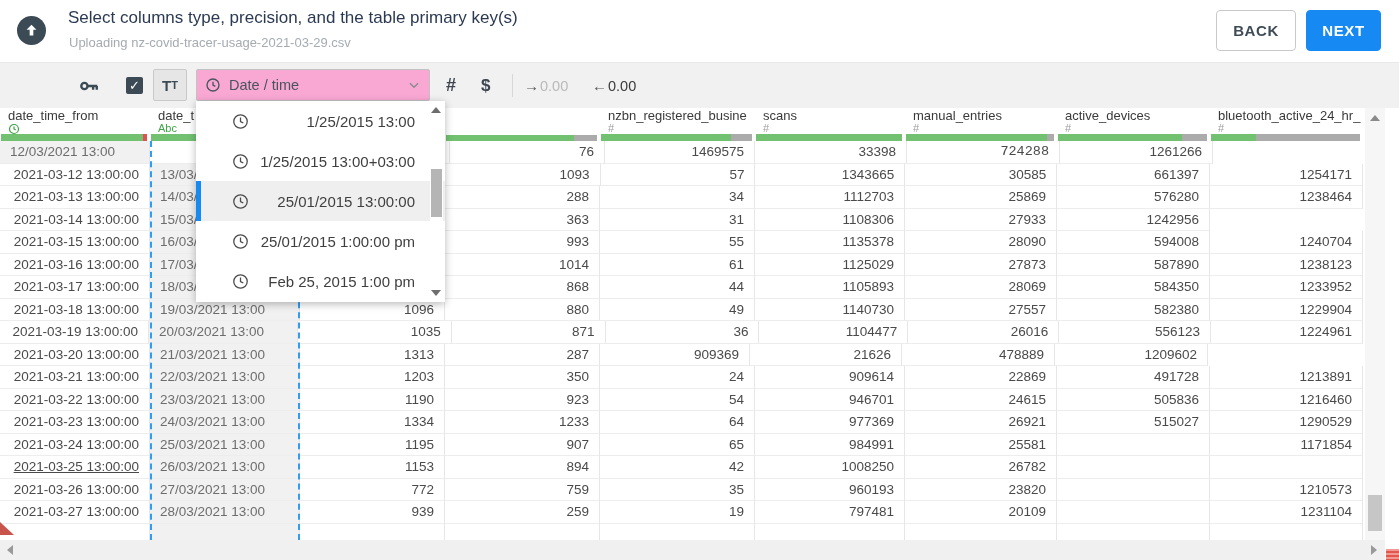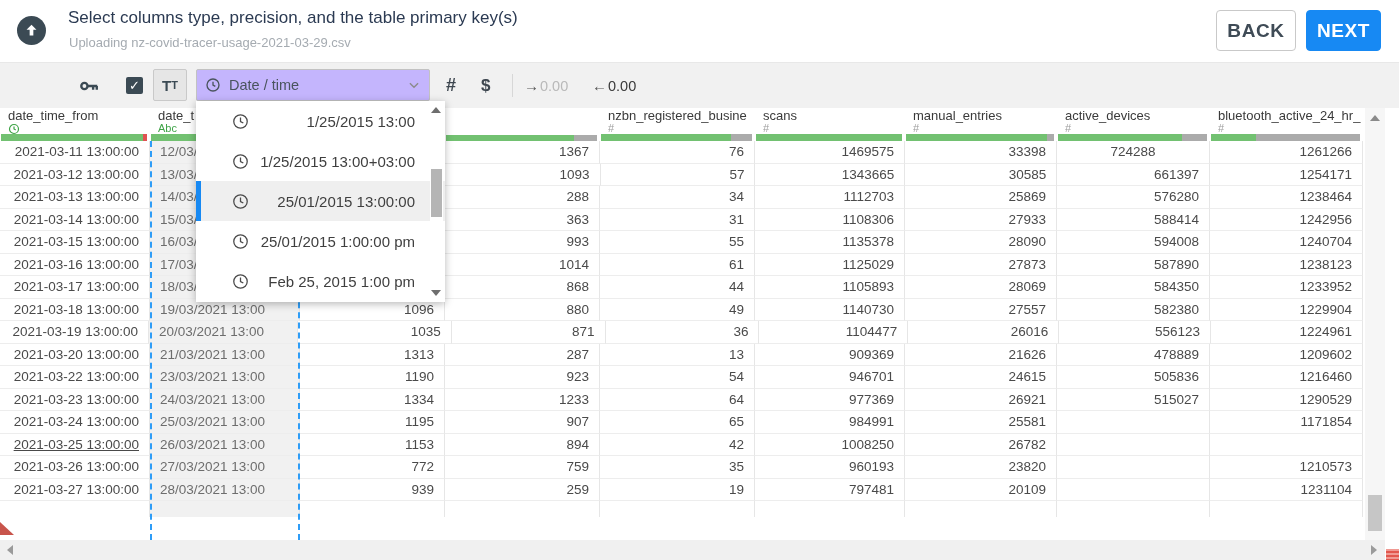--- a/index.html
+++ b/index.html
@@ -5,38 +5,38 @@
   html,body{margin:0;padding:0;background:#fff;}
   .page{position:relative;width:1399px;height:560px;background:#fff;overflow:hidden;
         font-family:"Liberation Sans",sans-serif;}
 
   
   .app-header{position:absolute;top:0;left:0;right:0;height:62px;background:#fff;z-index:20;}
   .upload-badge{position:absolute;left:17px;top:16px;width:29px;height:29px;border-radius:50%;
         background:#3b4a54;display:flex;align-items:center;justify-content:center;}
   .page-title{position:absolute;left:68px;top:8px;font-size:17px;color:#2b3a52;white-space:nowrap;}
   .page-subtitle{position:absolute;left:69px;top:35px;font-size:13px;color:#a5abb1;white-space:nowrap;}
-  .btn{position:absolute;top:10px;height:41px;border-radius:4px;font-size:19px;font-weight:bold;
+  .btn{position:absolute;top:10px;height:41px;border-radius:4px;font-size:15px;font-weight:bold;
         letter-spacing:.6px;display:flex;align-items:center;justify-content:center;cursor:pointer;
         box-sizing:border-box;}
   .btn-back{right:103px;width:80px;background:#fff;border:1px solid #c9c9c9;color:#3f4b56;}
   .btn-next{right:18px;width:75px;background:#1789f3;border:1px solid #1789f3;color:#fff;}
 
   
   .toolbar{position:absolute;top:62px;left:0;right:0;height:45px;background:#f1f1f1;
         border-top:1px solid #e8e8e8;z-index:20;}
   .tb-key{position:absolute;left:78px;top:12px;color:#3b4a54;}
   .tb-check{position:absolute;left:126px;top:14px;width:17px;height:17px;background:#3b4a54;
         border-radius:2px;color:#fff;font-size:13px;line-height:17px;text-align:center;}
   .tb-tt{position:absolute;left:153px;top:6px;width:34px;height:32px;background:#e6e6e6;
         border:1px solid #c9c9c9;border-radius:2px;box-sizing:border-box;display:flex;
         align-items:center;justify-content:center;color:#3b4a54;cursor:pointer;}
   .tb-tt .big{font-size:15px;font-weight:bold;}
   .tb-tt .small{font-size:11px;font-weight:bold;}
-  .type-select{position:absolute;left:196px;top:6px;width:234px;height:32px;background:#c4b5fd;
+  .type-select{position:absolute;left:196px;top:6px;width:234px;height:32px;background:#f9a8d4;
         border:1px solid #c2c2c2;border-radius:2px;box-sizing:border-box;display:flex;
         align-items:center;padding:0 8px;color:#4a545e;font-size:14.5px;cursor:pointer;}
   .type-select .lbl{margin-left:8px;flex:1;}
   .tb-icon{position:absolute;top:0;height:45px;display:flex;align-items:center;color:#3e4750;
         font-size:16px;font-weight:bold;cursor:pointer;}
   .tb-num{left:446px;font-size:18px;}
   .tb-cur{left:481px;font-size:17px;}
   .tb-divider{position:absolute;left:512px;top:11px;width:1px;height:23px;background:#d7d7d7;}
   .tb-dec{font-weight:normal;font-size:14.5px;}
   .tb-dec .arrow{font-size:15px;color:#555;margin-right:1px;}
@@ -222,28 +222,27 @@
         <div class="hlabel">bluetooth_active_24_hr_</div>
         <div class="htype gray">#</div>
         <div class="hbar">
           <span style="width: 30%; background: rgb(114, 193, 113);"></span>
           <span style="width: 70%; background: rgb(171, 171, 171);"></span>
         </div>
       </div>
     </div>
   <div class="tbody">
       <div class="trow">
-        <div class="tcell" style="width: 150px; text-align: right;">2021-03-11 13:00:00</div>
         <div class="tcell sel" style="width: 150px; text-align: left;">12/03/2021 13:00</div>
         <div class="tcell" style="width: 145px; text-align: right;"></div>
         <div class="tcell" style="width: 155px; text-align: right;">1367</div>
         <div class="tcell" style="width: 155px; text-align: right;">76</div>
         <div class="tcell" style="width: 150px; text-align: right;">1469575</div>
         <div class="tcell" style="width: 152px; text-align: right;">33398</div>
-        <div class="tcell" style="width: 153px; text-align: center;">724288</div>
+        <div class="tcell" style="width: 153px; text-align: right; font-family: Liberation Mono, monospace;">724288</div>
         <div class="tcell" style="width: 153px; text-align: right;">1261266</div>
       </div>
       <div class="trow">
         <div class="tcell" style="width: 150px; text-align: right;">2021-03-12 13:00:00</div>
         <div class="tcell sel" style="width: 150px; text-align: left;">13/03/2021 13:00</div>
         <div class="tcell" style="width: 145px; text-align: right;"></div>
         <div class="tcell" style="width: 156px; text-align: right;">1093</div>
         <div class="tcell" style="width: 155px; text-align: right;">57</div>
         <div class="tcell" style="width: 150px; text-align: right;">1343665</div>
         <div class="tcell" style="width: 152px; text-align: right;">30585</div>
@@ -262,21 +261,20 @@
         <div class="tcell" style="width: 153px; text-align: right;">1238464</div>
       </div>
       <div class="trow">
         <div class="tcell" style="width: 150px; text-align: right; padding-left: 12px;">2021-03-14 13:00:00</div>
         <div class="tcell sel" style="width: 150px; text-align: left;">15/03/2021 13:00</div>
         <div class="tcell" style="width: 145px; text-align: right;"></div>
         <div class="tcell" style="width: 155px; text-align: right;">363</div>
         <div class="tcell" style="width: 155px; text-align: right;">31</div>
         <div class="tcell" style="width: 150px; text-align: right;">1108306</div>
         <div class="tcell" style="width: 152px; text-align: right;">27933</div>
-        <div class="tcell" style="width: 153px; text-align: right;">588414</div>
         <div class="tcell" style="width: 153px; text-align: right;">1242956</div>
       </div>
       <div class="trow">
         <div class="tcell" style="width: 150px; text-align: right;">2021-03-15 13:00:00</div>
         <div class="tcell sel" style="width: 150px; text-align: left;">16/03/2021 13:00</div>
         <div class="tcell" style="width: 145px; text-align: right;"></div>
         <div class="tcell" style="width: 155px; text-align: right;">993</div>
         <div class="tcell" style="width: 155px; text-align: right;">55</div>
         <div class="tcell" style="width: 150px; text-align: right;">1135378</div>
         <div class="tcell" style="width: 152px; text-align: right;">28090</div>
@@ -325,25 +323,35 @@
         <div class="tcell" style="width: 150px; text-align: right;">1104477</div>
         <div class="tcell" style="width: 152px; text-align: right;">26016</div>
         <div class="tcell" style="width: 153px; text-align: right;">556123</div>
         <div class="tcell" style="width: 153px; text-align: right;">1224961</div>
       </div>
       <div class="trow">
         <div class="tcell" style="width: 150px; text-align: right;">2021-03-20 13:00:00</div>
         <div class="tcell sel" style="width: 150px; text-align: left;">21/03/2021 13:00</div>
         <div class="tcell" style="width: 145px; text-align: right;">1313</div>
         <div class="tcell" style="width: 155px; text-align: right;">287</div>
-        <div class="tcell" style="width: 155px; text-align: right;">13</div>
         <div class="tcell" style="width: 150px; text-align: right;">909369</div>
         <div class="tcell" style="width: 152px; text-align: right;">21626</div>
         <div class="tcell" style="width: 153px; text-align: right;">478889</div>
         <div class="tcell" style="width: 153px; text-align: right;">1209602</div>
+      </div>
+      <div class="trow">
+        <div class="tcell" style="width: 150px; text-align: right;">2021-03-21 13:00:00</div>
+        <div class="tcell sel" style="width: 150px; text-align: left;">22/03/2021 13:00</div>
+        <div class="tcell" style="width: 145px; text-align: right;">1203</div>
+        <div class="tcell" style="width: 155px; text-align: right;">350</div>
+        <div class="tcell" style="width: 155px; text-align: right;">24</div>
+        <div class="tcell" style="width: 150px; text-align: right;">909614</div>
+        <div class="tcell" style="width: 152px; text-align: right;">22869</div>
+        <div class="tcell" style="width: 153px; text-align: right;">491728</div>
+        <div class="tcell" style="width: 153px; text-align: right;">1213891</div>
       </div>
       <div class="trow">
         <div class="tcell" style="width: 150px; text-align: right;">2021-03-22 13:00:00</div>
         <div class="tcell sel" style="width: 150px; text-align: left;">23/03/2021 13:00</div>
         <div class="tcell" style="width: 145px; text-align: right;">1190</div>
         <div class="tcell" style="width: 155px; text-align: right;">923</div>
         <div class="tcell" style="width: 155px; text-align: right;">54</div>
         <div class="tcell" style="width: 150px; text-align: right;">946701</div>
         <div class="tcell" style="width: 152px; text-align: right;">24615</div>
         <div class="tcell" style="width: 153px; text-align: right;">505836</div>

